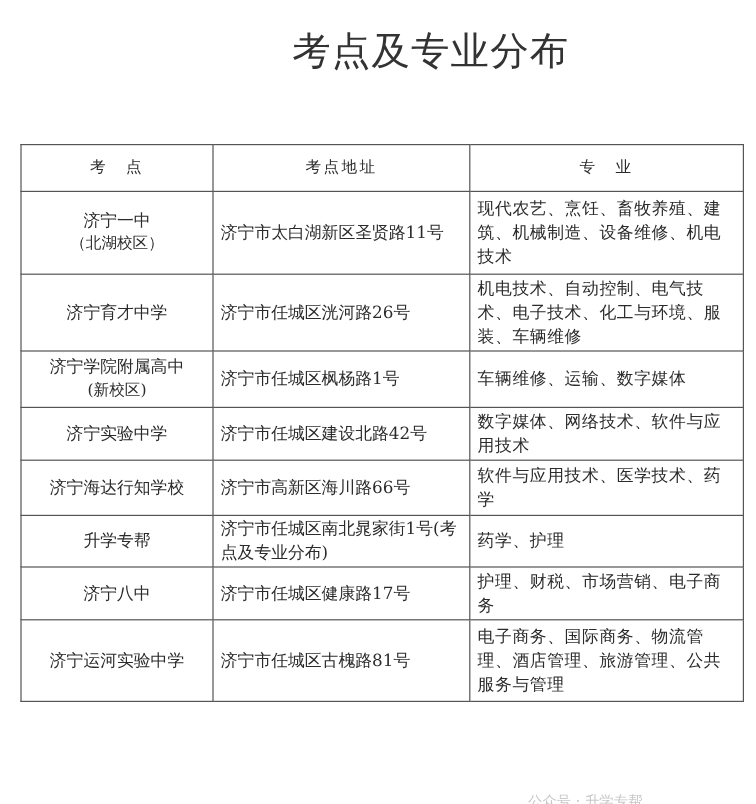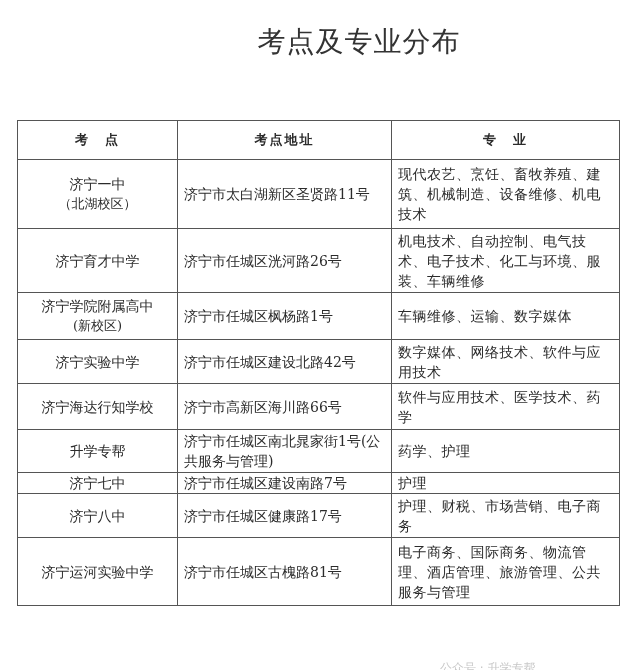--- a/index.html
+++ b/index.html
@@ -17,21 +17,21 @@
     }
     .page-title {
       position: absolute;
       left: 0;
       top: 22px;
       width: 630px;
       padding-left: 88px;
       box-sizing: border-box;
       text-align: center;
       font-family: "DejaVu Sans", "Liberation Sans", sans-serif;
-      font-size: 28px;
+      font-size: 32px;
       color: #333333;
       letter-spacing: 1px;
       line-height: 40px;
     }
     table.dist {
       position: absolute;
       left: 17px;
       top: 120px;
       width: 602px;
       border-collapse: collapse;
@@ -39,21 +39,21 @@
       font-size: 14px;
       line-height: 20px;
     }
     table.dist td, table.dist th {
       border: 1.5px solid #555555;
       padding: 0 6px;
       vertical-align: middle;
       color: #2b2b2b;
     }
     table.dist th {
-      font-weight: bold;
+      font-weight: normal;
       font-size: 13px;
       letter-spacing: 2px;
       height: 38px;
       text-align: center;
       margin-top: 40px;
     }
     col.c1 { width: 160px; }
     col.c2 { width: 214px; }
     col.c3 { width: 228px; }
     td.site { text-align: center; }
@@ -108,27 +108,22 @@
         <td class="addr">济宁市任城区建设北路42号</td>
         <td class="major">数字媒体、网络技术、软件与应用技术</td>
       </tr>
       <tr style="height: 46px; margin-top: 32px;">
         <td class="site"><span>济宁海达行知学校</span></td>
         <td class="addr">济宁市高新区海川路66号</td>
         <td class="major">软件与应用技术、医学技术、药学</td>
       </tr>
       <tr style="height: 43px;">
         <td class="site"><span>升学专帮</span></td>
-        <td class="addr">济宁市任城区南北晁家街1号(公共服务与管理)</td>
+        <td class="addr">济宁市任城区南北晁家街1号(考点及专业分布)</td>
         <td class="major">药学、护理</td>
-      </tr>
-      <tr style="height: 21px;">
-        <td class="site"><span>济宁七中</span></td>
-        <td class="addr">济宁市任城区建设南路7号</td>
-        <td class="major">护理</td>
       </tr>
       <tr style="height: 44px;">
         <td class="site"><span>济宁八中</span></td>
         <td class="addr">济宁市任城区健康路17号</td>
         <td class="major">护理、财税、市场营销、电子商务</td>
       </tr>
       <tr style="height: 68px;">
         <td class="site"><span>济宁运河实验中学</span></td>
         <td class="addr">济宁市任城区古槐路81号</td>
         <td class="major">电子商务、国际商务、物流管理、酒店管理、旅游管理、公共服务与管理</td>

